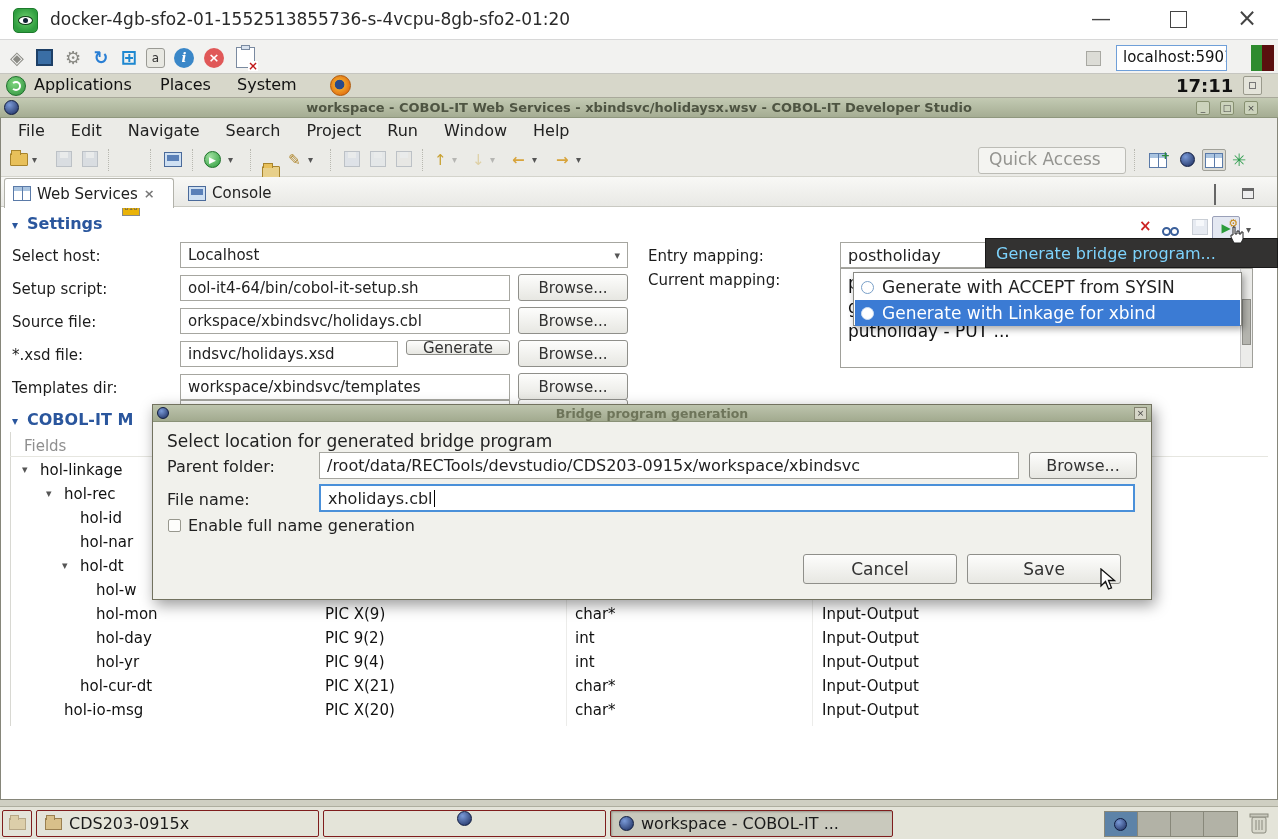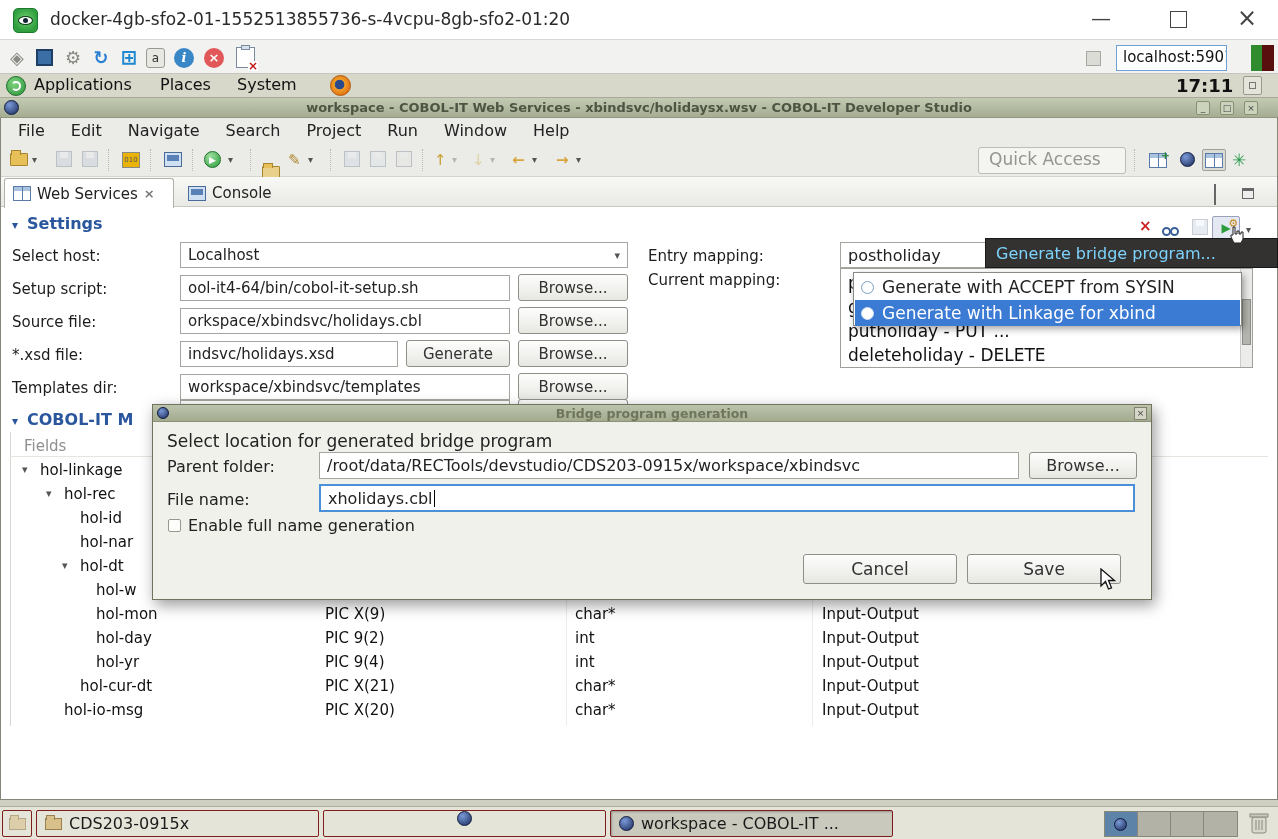--- a/index.html
+++ b/index.html
@@ -53,21 +53,21 @@
   .etoolbar { left:1px; top:143px; width:1276px; height:34px; background:#ebebe7; border-bottom:1px solid #d4d4cc; }
   .tbi { top:150px; height:20px; font-size:15px; line-height:20px; text-align:center; }
   .tsep { top:149px; width:1px; height:22px; border-left:1px dotted #b8b8b0; }
   .dd { color:#555; font-size:10px; }
   .dim { opacity:.35; }
   .folder-ic { width:18px; height:13px; background:#e8c05a; border:1px solid #a8842c; border-radius:1px; position:relative; }
   .folder-ic:before { content:""; position:absolute; left:0; top:-4px; width:8px; height:4px; background:#e8c05a; border:1px solid #a8842c; border-bottom:none; }
   .floppy { width:16px; height:16px; background:#b8c4d8; border:1px solid #68748a; }
   .floppy:before { content:""; position:absolute; left:3px; top:0; width:8px; height:6px; background:#e8ecf4; display:block; }
   .runball { width:17px; height:17px; border-radius:50%; background:radial-gradient(circle at 35% 30%, #9fe09f, #2c9c3c); border:1px solid #1c7028; color:#fff; font-size:9px; line-height:16px; text-align:center; }
-  .binary-ic { width:18px; height:16px; border:1px solid #8a8a84; background:#eab308; font-size:7px; line-height:14px; text-align:center; color:#555; letter-spacing:0; }
+  .binary-ic { width:18px; height:16px; border:1px solid #8a8a84; background:#eab308; font-size:7px; line-height:14px; text-align:center; color:#555; letter-spacing:0;margin-top:48px; }
   .console-ic { width:18px; height:15px; border:1px solid #4a6a9a; background:#cfe0f2; }
   .console-ic:before { content:""; position:absolute; left:2px; top:2px; right:2px; height:6px; background:#5a80b8; display:block; }
   .quick-access { left:978px; top:147px; width:148px; height:27px; border:1px solid #bcbcb6; border-radius:3px; background:#f4f4f1; color:#949490; font-size:17px; padding:1px 10px; }
   .persp-ic { top:149px; width:24px; height:22px; text-align:center; }
   .tableic { width:18px; height:15px; border:1px solid #5a7aa8; background:#fff; }
   .tableic:before { content:""; position:absolute; left:0; top:0; right:0; height:4px; background:#aac4e0; display:block; }
   .tableic:after { content:""; position:absolute; left:8px; top:0; width:1px; bottom:0; background:#5a7aa8; display:block; }
   .pressed { background:#dcdcd6; border:1px solid #a0a098; border-radius:2px; }
 
   .tabrow { left:1px; top:177px; width:1276px; height:30px; background:linear-gradient(#f8f8f6,#e9e9e5); border-bottom:1px solid #c9c9c2; }
@@ -279,21 +279,21 @@
 <div class="abs lbl" style="left:12px; top:313px;">Source file:</div>
 <div class="abs field" style="left:180px; top:308px; width:330px; height:26px;">
     <span>orkspace/xbindsvc/holidays.cbl</span>
   </div>
 <div class="abs btn" style="left:518px; top:307px; width:110px; height:27px;">Browse...</div>
 
 <div class="abs lbl" style="left:12px; top:346px;">*.xsd file:</div>
 <div class="abs field" style="left:180px; top:341px; width:218px; height:26px;">
     <span>indsvc/holidays.xsd</span>
   </div>
-<div class="abs btn" style="left:406px; top:340px; width:104px; height:27px;">Generate</div>
+<div class="abs btn" style="left:406px; top:340px; width:104px; height:15px;">Generate</div>
 <div class="abs btn" style="left:518px; top:340px; width:110px; height:27px;">Browse...</div>
 
 <div class="abs lbl" style="left:12px; top:379px;">Templates dir:</div>
 <div class="abs field" style="left:180px; top:374px; width:330px; height:26px;">
     <span>workspace/xbindsvc/templates</span>
   </div>
 <div class="abs btn" style="left:518px; top:373px; width:110px; height:27px;">Browse...</div>
 
 <div class="abs field" style="left:180px; top:400px; width:330px; height:26px;">
     <span>orkspace/xbindsvc/holidays.cbl</span>
@@ -303,21 +303,20 @@
 <div class="abs lbl" style="left:648px; top:247px;">Entry mapping:</div>
 <div class="abs lbl" style="left:648px; top:271px;">Current mapping:</div>
 <div class="abs field" style="left:840px; top:242px; width:146px; height:26px; font-size:16px;">
     <span>postholiday</span>
   </div>
 
 <div class="abs listbox" style="left:840px; top:268px; width:413px; height:100px;">
   <div class="list-item" style="top:2px;">p</div>
   <div class="list-item" style="top:26px;">g</div>
   <div class="list-item" style="top:50px;">putholiday - PUT ...</div>
-  <div class="list-item" style="top:74px;">deleteholiday - DELETE</div>
   <div class="lscroll">
       <div class="lthumb" style="top:30px; height:46px;"></div>
     </div>
 </div>
 
 <div class="abs tooltip" style="left:985px; top:238px; width:293px; height:30px;">Generate bridge program...</div>
 
 <div class="abs genmenu" style="left:853px; top:272px; width:389px; height:54px;">
   <div class="gm-item" style="top:1px;">
     <span class="radio"></span>

